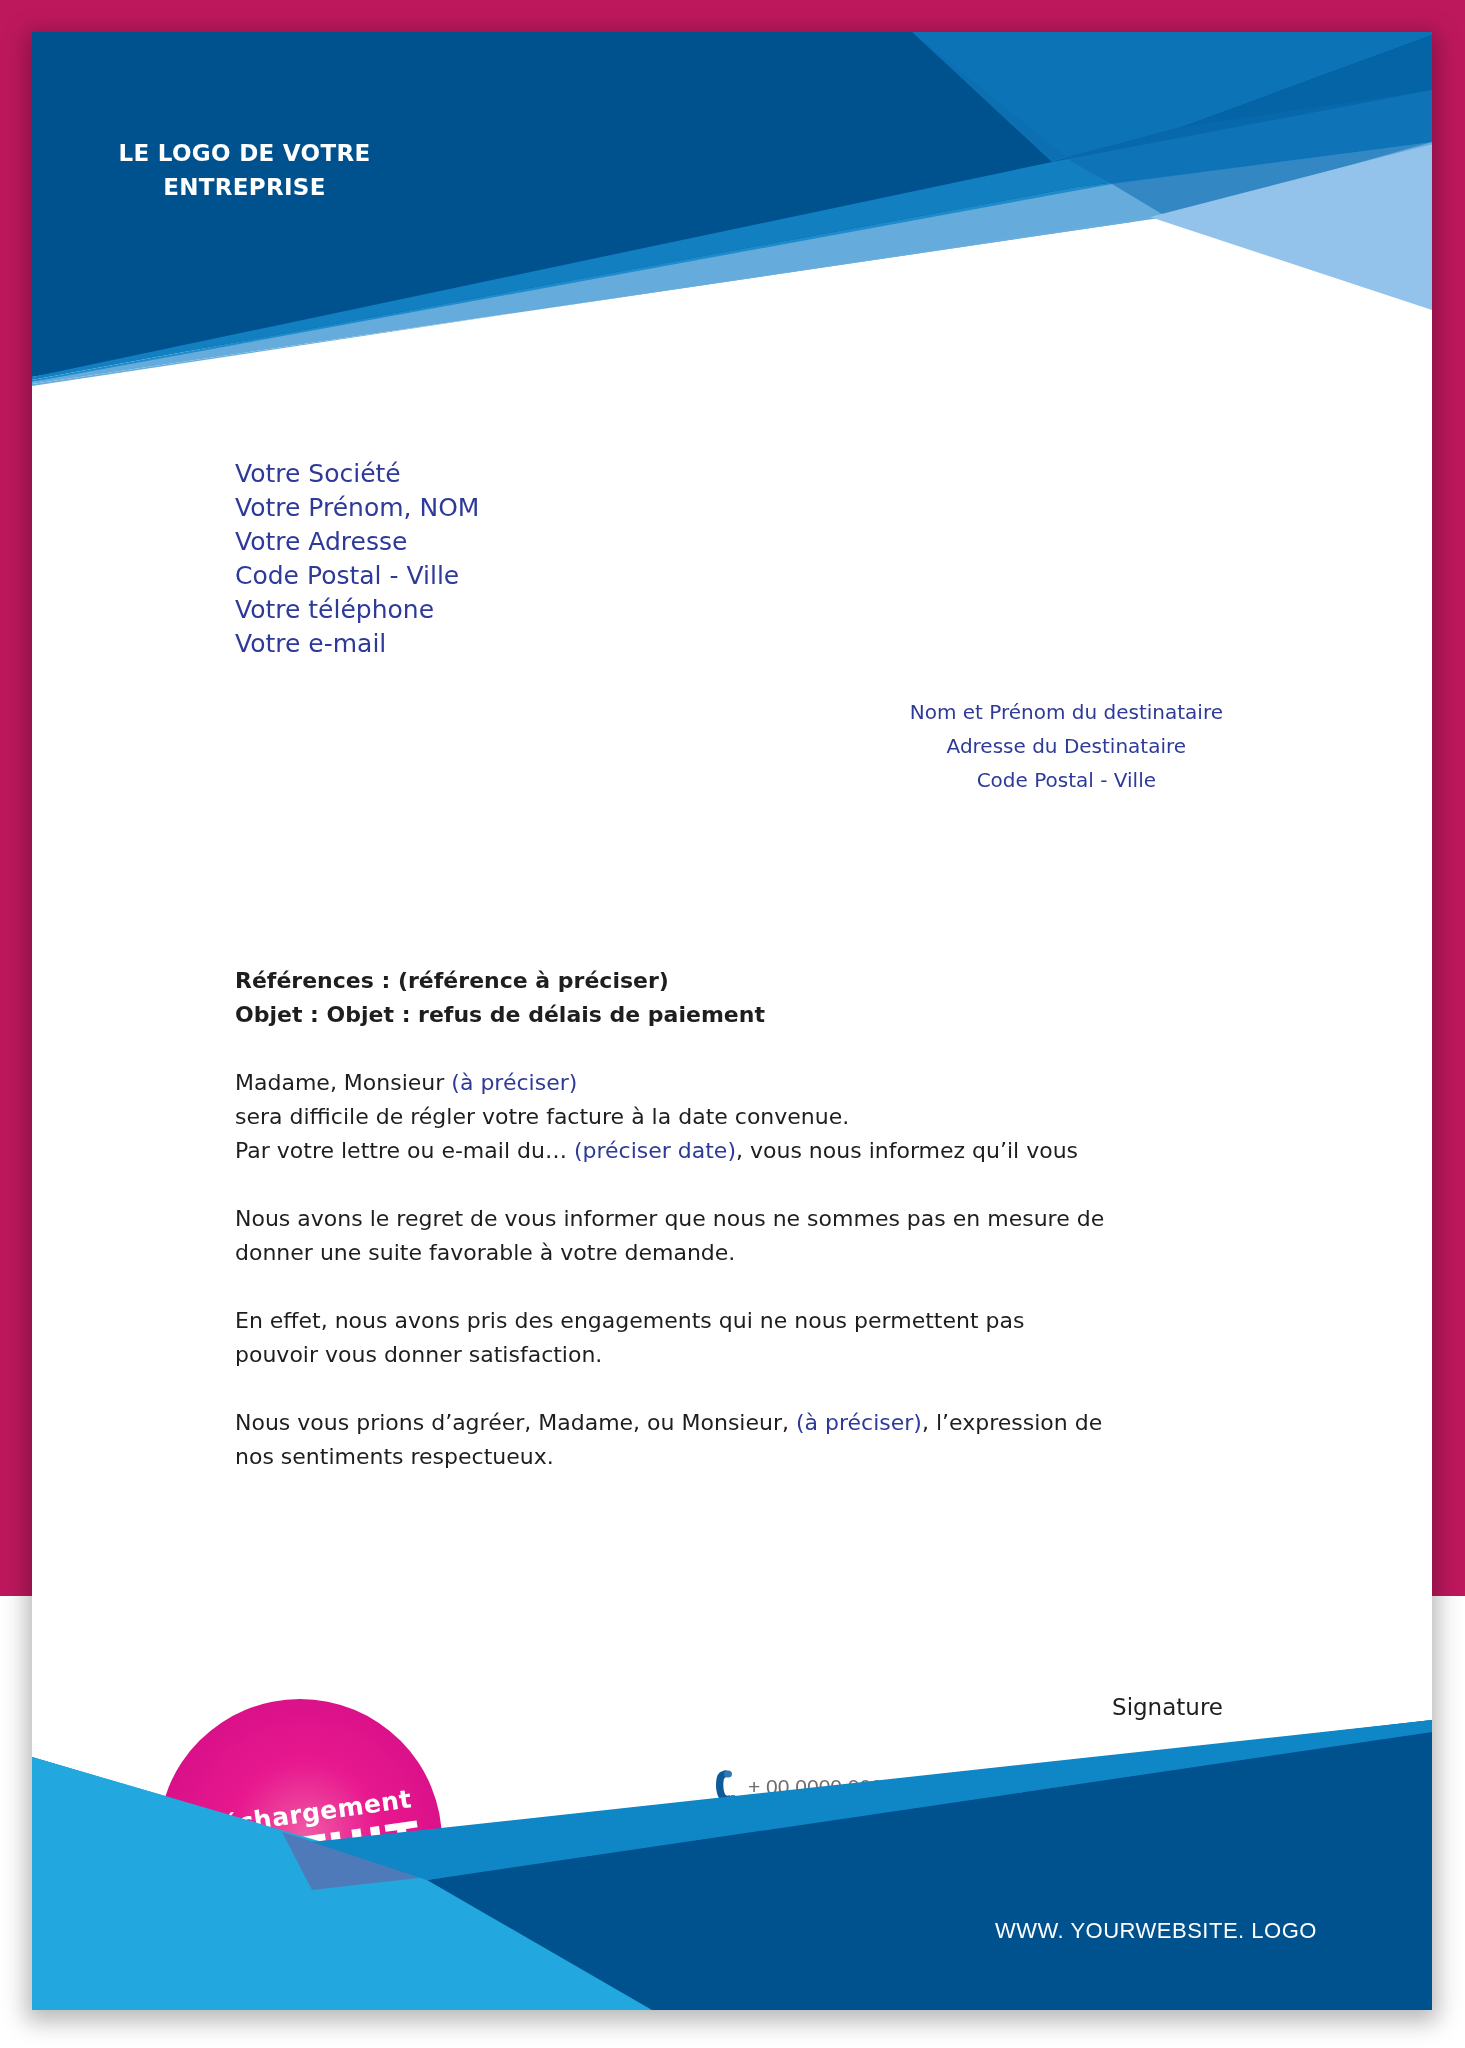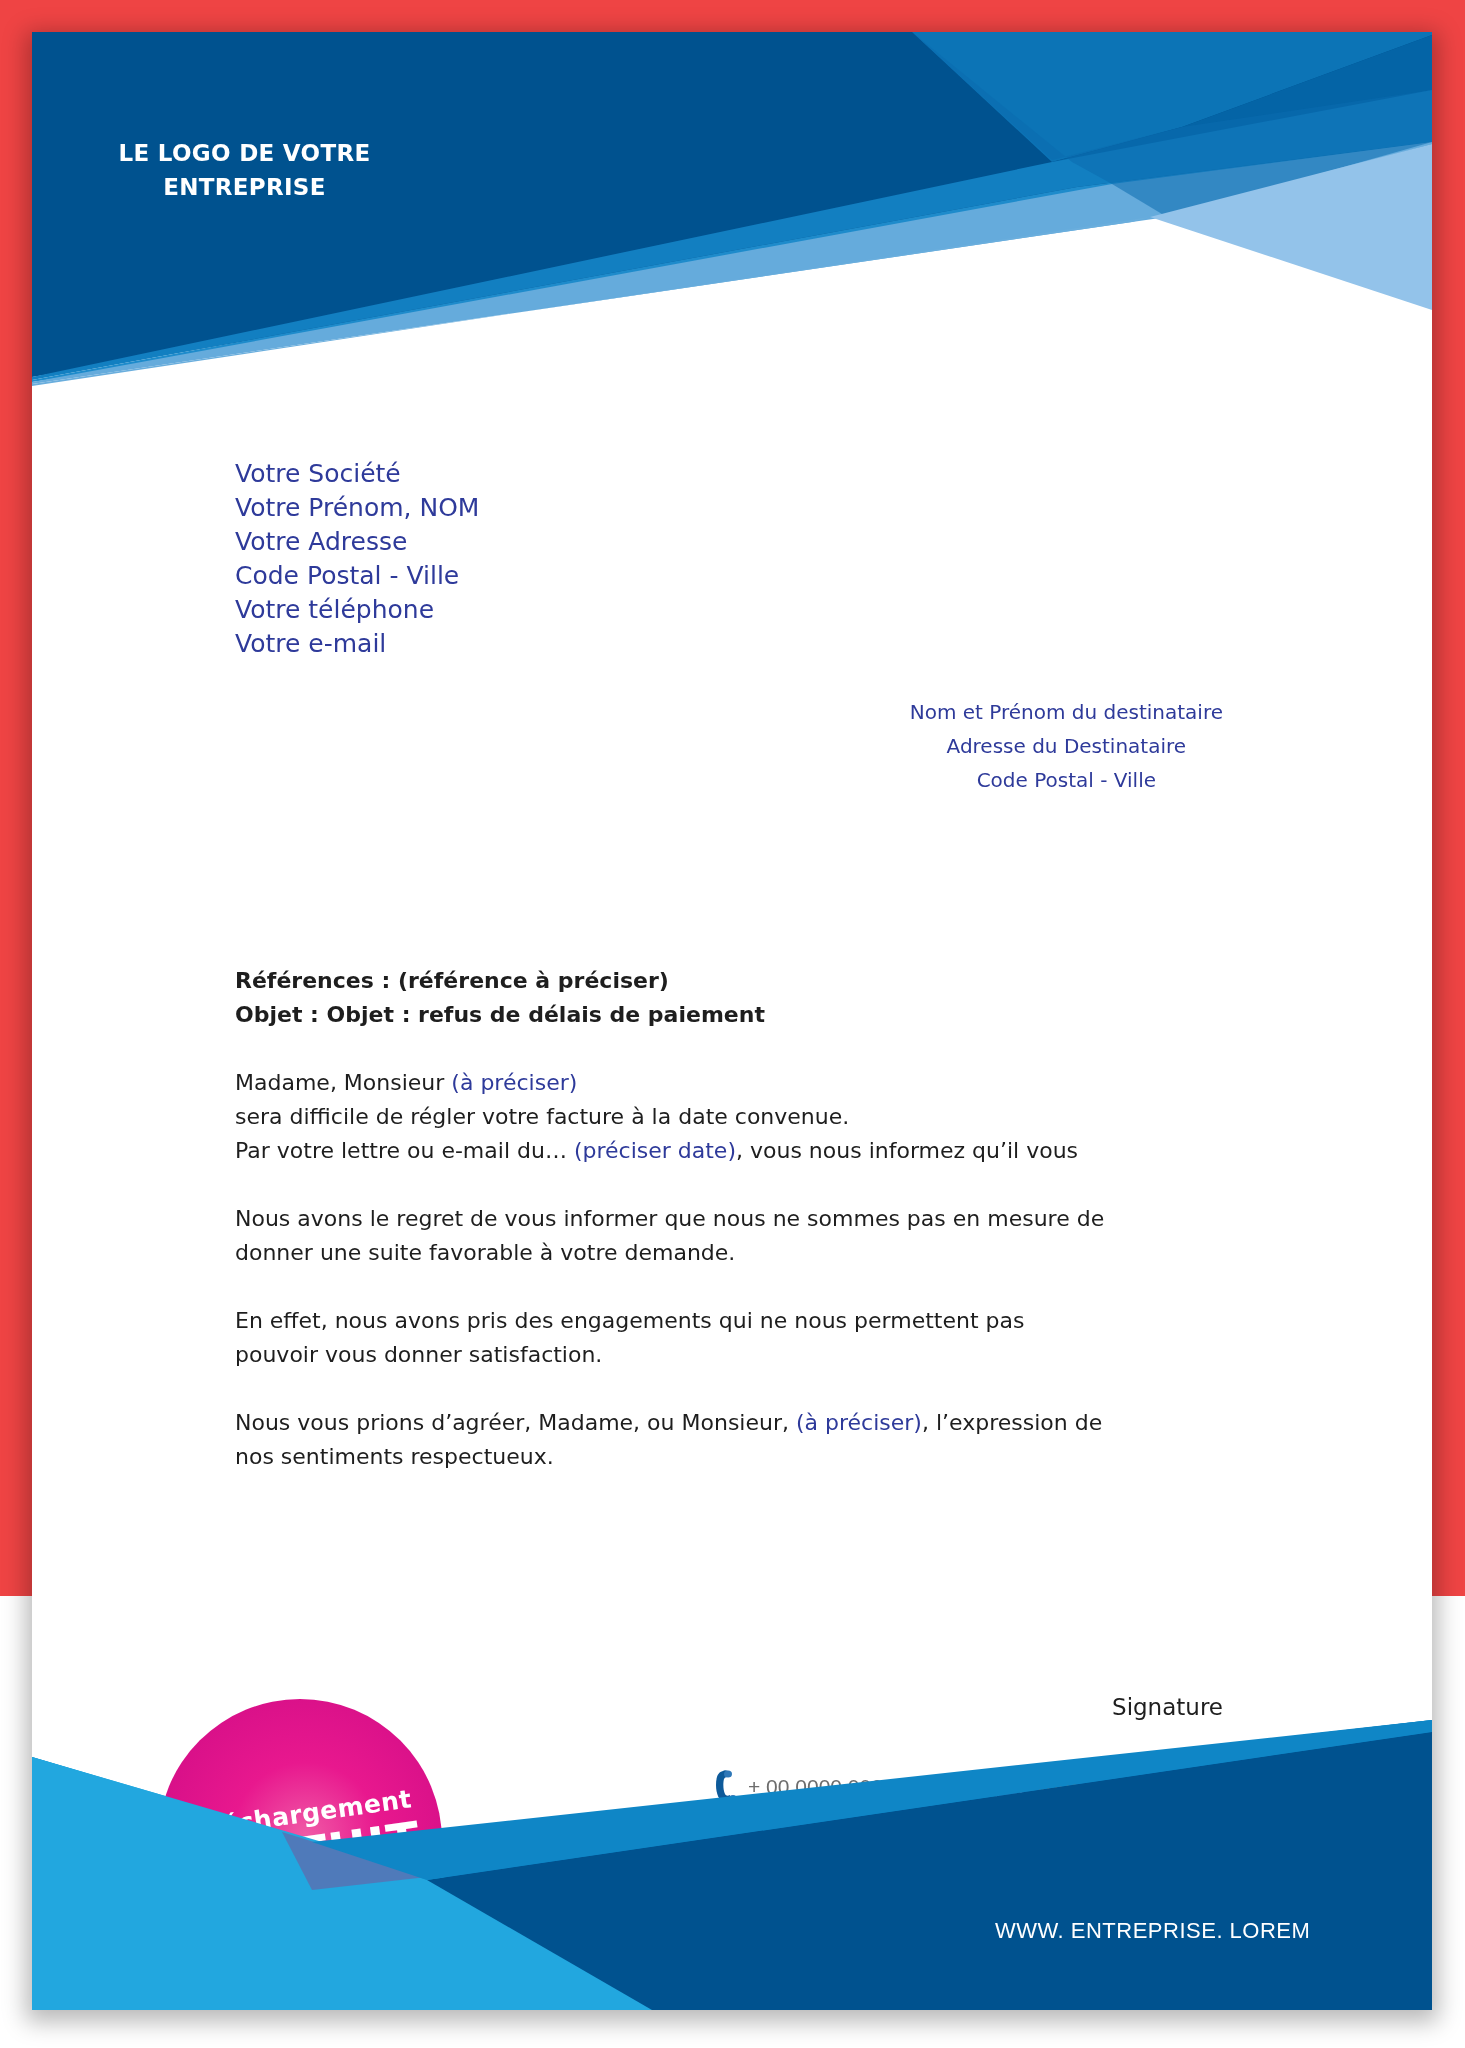--- a/index.html
+++ b/index.html
@@ -7,21 +7,21 @@
       padding: 0;
       width: 1465px;
       height: 2048px;
       background: #ffffff;
       overflow: hidden;
     }
     .canvas {
       position: relative;
       width: 1465px;
       height: 1596px;
-      background: #ef4444;
+      background: #be185d;
     }
     .page {
       position: absolute;
       left: 32px;
       top: 32px;
       width: 1400px;
       height: 1978px;
       background: #ffffff;
       box-shadow: 0 6px 22px 6px rgba(0,0,0,0.28);
       overflow: hidden;
@@ -266,16 +266,16 @@
     </div>
 
     <svg class="footer-overlay" width="1400" height="1978" viewBox="0 0 1400 1978">
       <polygon points="0,1725 420,1848 640,1978 0,1978" fill="#22a7df"></polygon>
       <polygon points="300,1815 420,1850 395,1848" fill="#1594d2"></polygon>
       <polygon points="250,1800 395,1845 280,1858" fill="#5b6fb0" opacity="0.8"></polygon>
       <polygon points="395,1848 1400,1700 1400,1978 620,1978" fill="#00528f"></polygon>
       <polygon points="280,1810 1400,1688 1400,1700 395,1848" fill="#0f86c6"></polygon>
     </svg>
 
-    <div class="website">WWW. ENTREPRISE. LOREM</div>
+    <div class="website">WWW. YOURWEBSITE. LOGO</div>
 
   </div>
 </div>
 
 </body></html>

